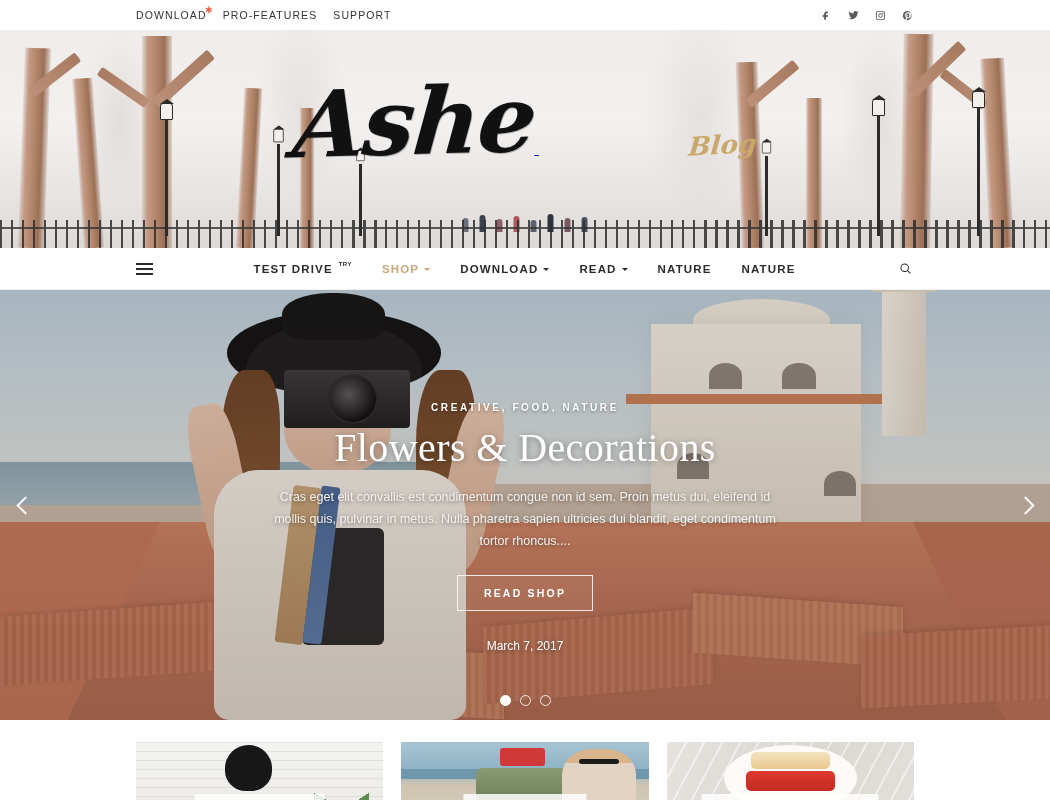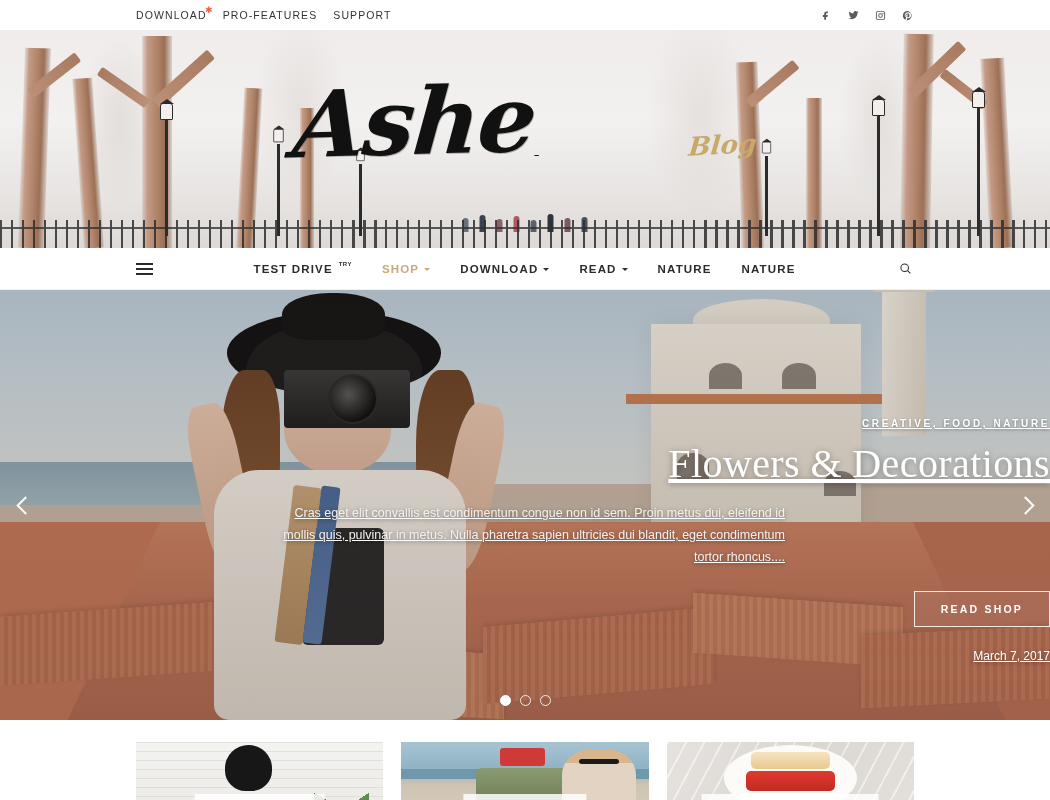--- a/index.html
+++ b/index.html
@@ -335,25 +335,24 @@
     border:2px solid #2a2a2a;
   }
   .slide-tint {
     position:absolute; inset:0;
     background: linear-gradient(to bottom, rgba(40,30,25,.12), rgba(40,30,25,.20));
   }
 
   .slide-content {
     position: absolute;
     left: 0; right: 0;
-    top: 128px;
-    text-align: right;
+    top: 112px;
+    text-align: center;
     color: #fff;
     z-index: 6;
-    text-decoration: underline;
   }
   .slide-cats {
     font-size: 10px;
     letter-spacing: 2.6px;
     font-weight: 700;
     color: #ffffff;
     text-shadow: 0 1px 3px rgba(0,0,0,.4);
     margin-bottom: 11px;
   }
   .slide-title {
@@ -378,21 +377,21 @@
     border: 1px solid rgba(255,255,255,.85);
     color: #ffffff;
     font-size: 10.5px;
     letter-spacing: 2.2px;
     font-weight: 600;
     padding: 11px 26px;
     text-decoration: none;
     background: rgba(255,255,255,.05);
   }
   .slide-date {
-    margin-top: 22px;
+    margin-top: 28px;
     font-size: 12px;
     color: #ffffff;
     text-shadow: 0 1px 4px rgba(0,0,0,.4);
   }
 
   .arrow {
     position: absolute;
     top: 50%;
     transform: translateY(-50%);
     width: 34px; height: 34px;

